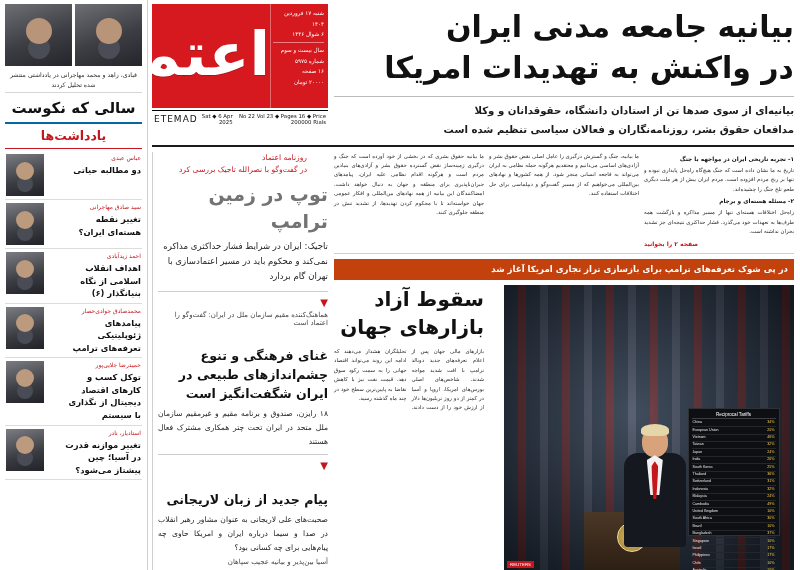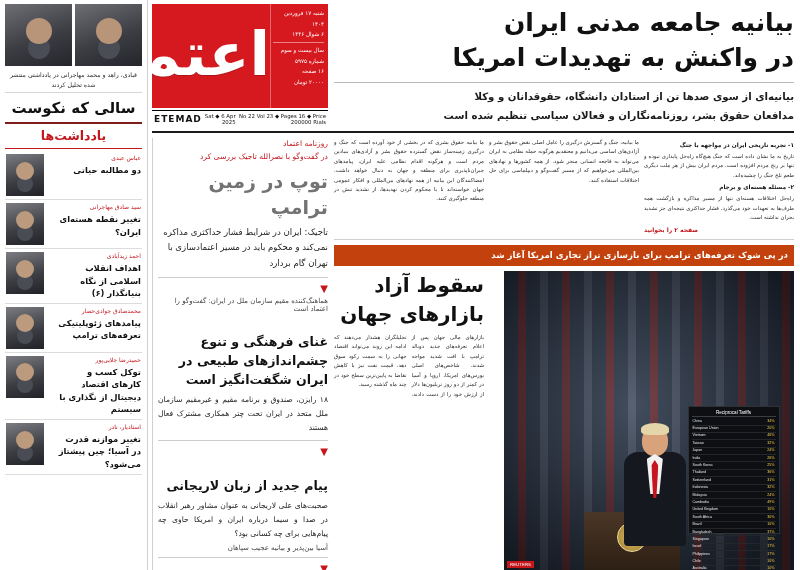--- a/index.html
+++ b/index.html
@@ -64,29 +64,29 @@
     padding: 6px 2px 5px;
     letter-spacing: -0.2px;
   }
   .sb-sec-title {
     background: #fff;
     color: #c4161c;
     font-size: 12.5px;
     font-weight: bold;
     text-align: center;
     padding: 4px 0 5px;
-    border-top: 2px solid #7f1d1d;
+    border-top: 2px solid #0369a1;
     border-bottom: 1px solid #c4161c;
     margin-bottom: 2px;
   }
   .sb-list { flex: 1; display: flex; flex-direction: column; }
   .sb-item {
     display: flex;
     flex-direction: row-reverse;
-    gap: 14px;
+    gap: 20px;
     padding: 3px 1px 3px 1px;
     border-bottom: 1px solid #dcdcdc;
     align-items: flex-start;
   }
   .sb-item .thumb {
     width: 38px; height: 42px;
     flex: 0 0 38px;
     background: linear-gradient(165deg,#7b7d82 0%,#3a3c42 60%,#202227 100%);
     position: relative; overflow: hidden;
   }
@@ -173,33 +173,33 @@
     justify-content: space-between;
     align-items: center;
     font-size: 5.4px;
     color: #111;
     padding: 2px 2px 0 2px;
     border-top: 1px solid #000;
     margin-top: 2px;
   }
   .mast-strip .etemad-en {
     font-size: 9px;
-    font-weight: bold;
+    font-weight: normal;
     letter-spacing: 1px;
   }
 
   
   .lead {
     flex: 1;
     display: flex;
     flex-direction: column;
     padding-top: 2px;
   }
   .lead h1 {
-    font-size: 25px;
+    font-size: 30px;
     font-weight: bold;
     line-height: 1.38;
     color: #111;
     text-align: right;
     letter-spacing: -0.6px;
   }
   .lead .sub {
     margin-top: 7px;
     font-size: 10.2px;
     line-height: 1.85;
@@ -221,20 +221,21 @@
   }
 
   
   .col-right {
     width: 176px;
     flex: 0 0 176px;
     display: flex;
     flex-direction: column;
     border-left: 1px solid #cfcfcf;
     padding-left: 5px;
+    align-items: center;
   }
   .kicker-red { color: #c4161c; font-size: 7.6px; line-height: 1.7; text-align: right; }
   .col-right h2 {
     font-size: 19px;
     font-weight: bold;
     line-height: 1.4;
     margin: 4px 0 4px;
     color: #737373;
     text-align: right;
     letter-spacing: -0.4px;

